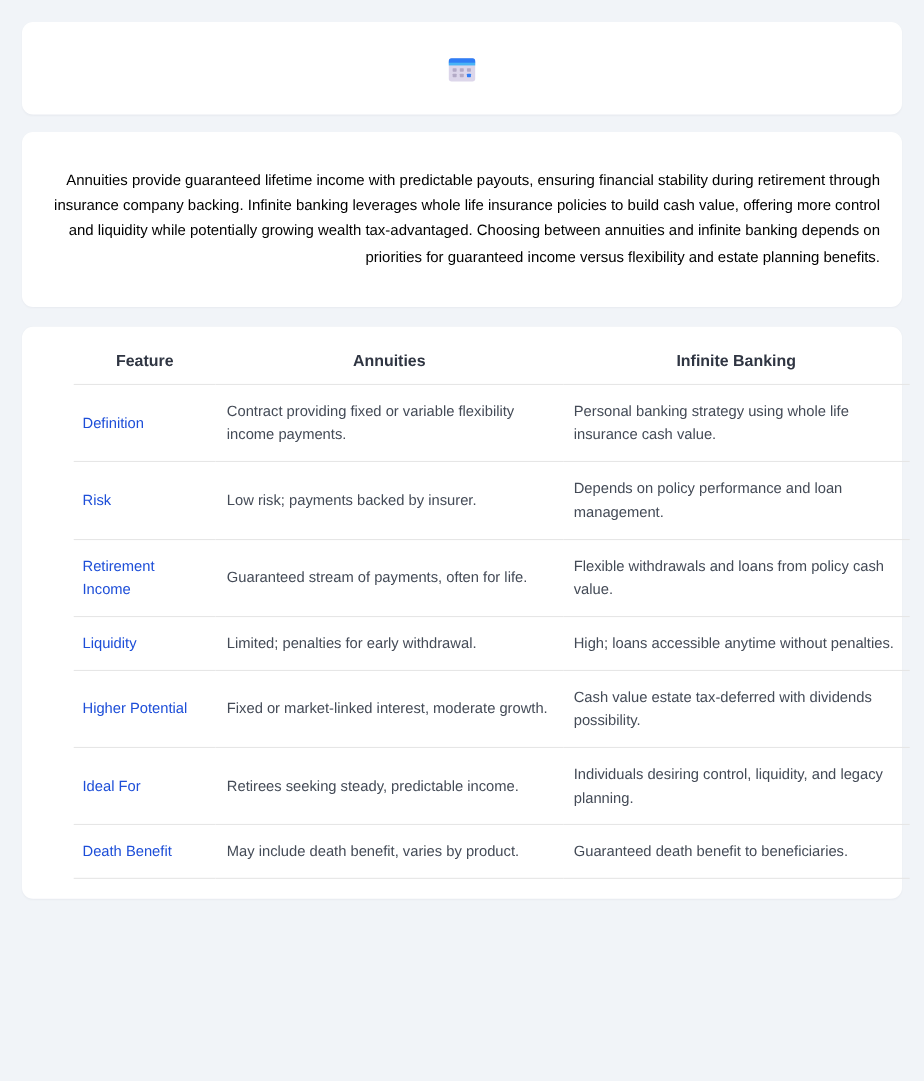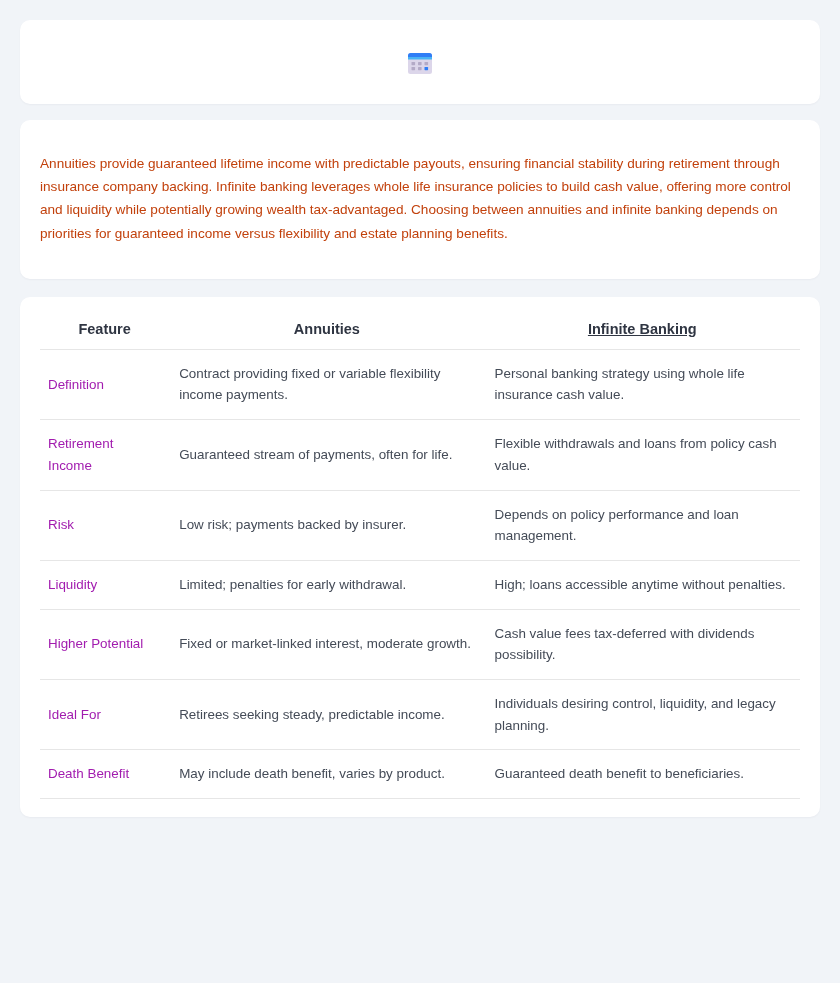--- a/index.html
+++ b/index.html
@@ -55,61 +55,62 @@
   .intro-card {
     background: #ffffff;
     border-radius: 10px;
     margin-top: 16px;
     padding: 18px 20px 20px 20px;
     box-shadow: 0 1px 2px rgba(16,24,40,0.04);
   }
   .intro-text {
     font-size: 13.6px;
     line-height: 1.72;
-    color: #c2410c;
-    text-align: left;
+    color: #000000;
+    text-align: right;
   }
 
   
   .table-card {
     background: #ffffff;
     border-radius: 10px;
     margin-top: 18px;
     padding: 16px 20px 18px 20px;
     box-shadow: 0 1px 2px rgba(16,24,40,0.04);
   }
   table.compare {
     width: 100%;
     border-collapse: collapse;
     table-layout: fixed;
+    margin-left: 27px;
   }
   table.compare th {
     font-size: 14.5px;
     font-weight: bold;
     color: #2f3542;
     padding: 8px 10px 12px 10px;
     text-align: center;
   }
   table.compare th.col-feature { width: 17%; }
   table.compare th.col-a { width: 41.5%; }
-  table.compare th.col-b { width: 41.5%; text-decoration: underline; }
+  table.compare th.col-b { width: 41.5%; }
   table.compare td {
     font-size: 13.4px;
     line-height: 1.62;
     color: #444b57;
     padding: 13px 10px 13px 10px;
     vertical-align: middle;
     border-top: 1px solid #e6e6e6;
     text-align: left;
   }
   table.compare tbody tr:last-child td {
     border-bottom: 1px solid #e6e6e6;
   }
   table.compare td.feature {
-    color: #a21caf;
+    color: #1d4ed8;
     padding-left: 8px;
   }
 </style>
 </head>
 <body>
 
 <div class="page">
 
   <div class="title-card">
     <span class="title-icon">
@@ -140,38 +141,38 @@
           <th class="col-b">Infinite Banking</th>
         </tr>
       </thead>
       <tbody id="table-body">
           <tr>
             <td class="feature">Definition</td>
             <td>Contract providing fixed or variable flexibility income payments.</td>
             <td>Personal banking strategy using whole life insurance cash value.</td>
           </tr>
           <tr>
+            <td class="feature">Risk</td>
+            <td>Low risk; payments backed by insurer.</td>
+            <td>Depends on policy performance and loan management.</td>
+          </tr>
+          <tr>
             <td class="feature">Retirement Income</td>
             <td>Guaranteed stream of payments, often for life.</td>
             <td>Flexible withdrawals and loans from policy cash value.</td>
-          </tr>
-          <tr>
-            <td class="feature">Risk</td>
-            <td>Low risk; payments backed by insurer.</td>
-            <td>Depends on policy performance and loan management.</td>
           </tr>
           <tr>
             <td class="feature">Liquidity</td>
             <td>Limited; penalties for early withdrawal.</td>
             <td>High; loans accessible anytime without penalties.</td>
           </tr>
           <tr>
             <td class="feature">Higher Potential</td>
             <td>Fixed or market-linked interest, moderate growth.</td>
-            <td>Cash value fees tax-deferred with dividends possibility.</td>
+            <td>Cash value estate tax-deferred with dividends possibility.</td>
           </tr>
           <tr>
             <td class="feature">Ideal For</td>
             <td>Retirees seeking steady, predictable income.</td>
             <td>Individuals desiring control, liquidity, and legacy planning.</td>
           </tr>
           <tr>
             <td class="feature">Death Benefit</td>
             <td>May include death benefit, varies by product.</td>
             <td>Guaranteed death benefit to beneficiaries.</td>

